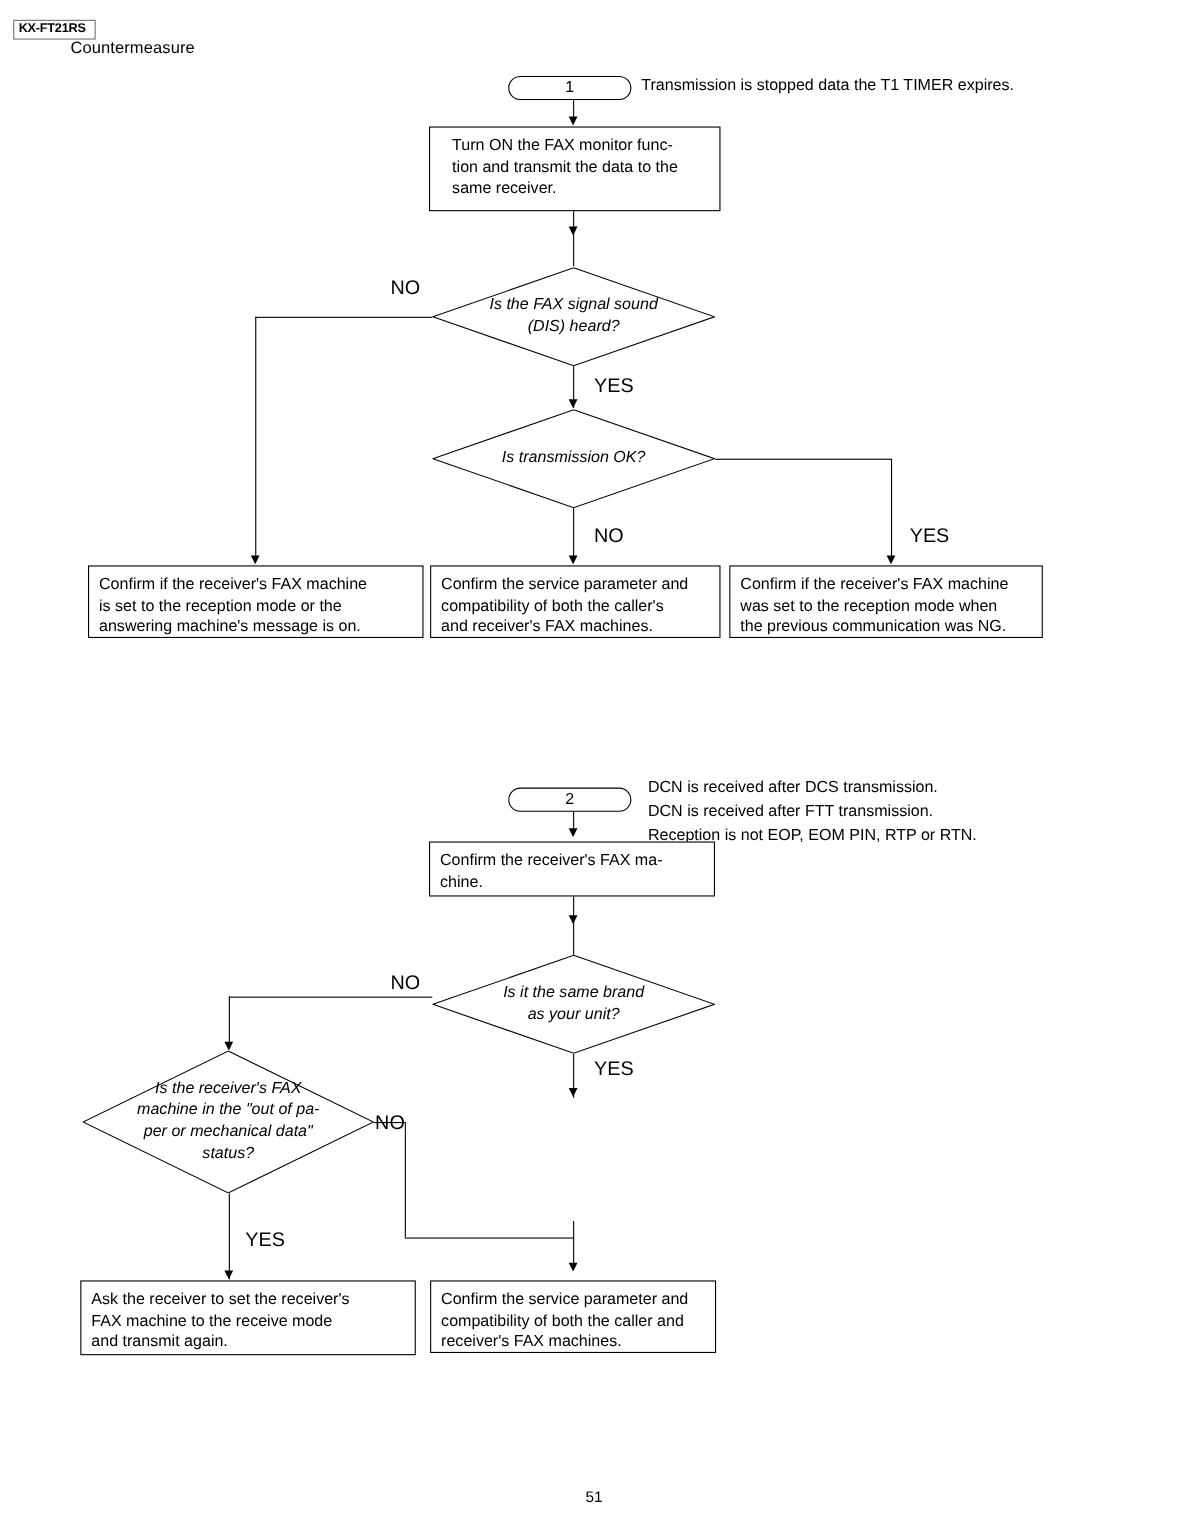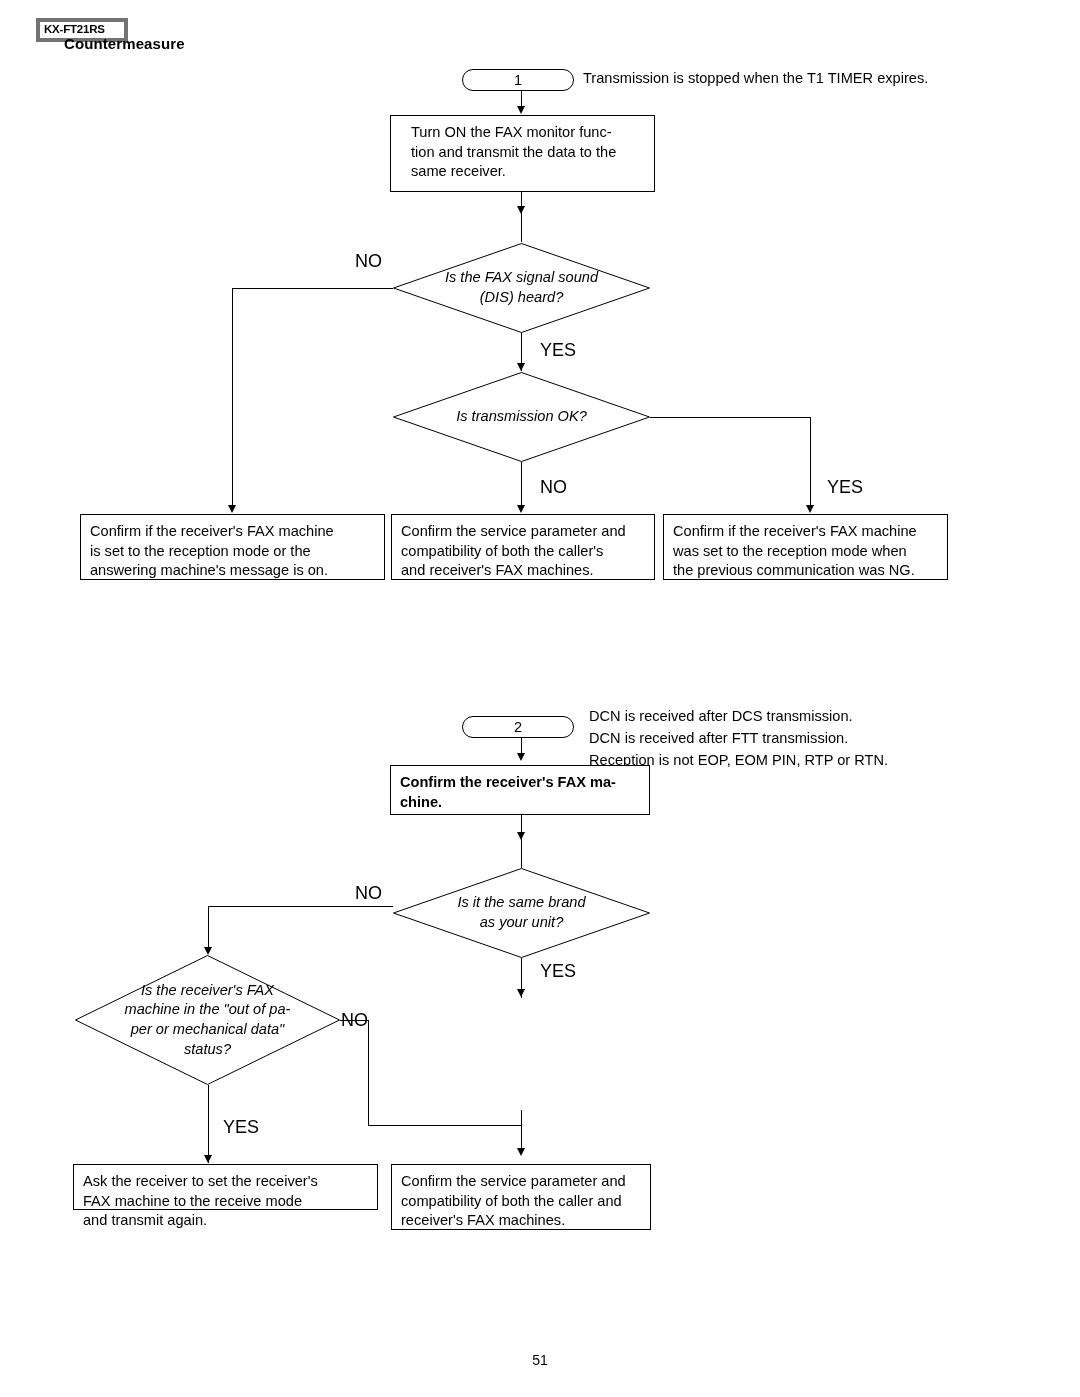--- a/index.html
+++ b/index.html
@@ -14,35 +14,35 @@
   #page {
     position: relative;
     width: 1080px;
     height: 1397px;
     background: #ffffff;
     overflow: hidden;
   }
   
   .model-tag {
     position: absolute;
-    left: 36px;
+    left: 12px;
     top: 18px;
-    border: 4px solid #737373;
-    padding: 1px 19px 2px 4px;
+    border: 1px solid #737373;
+    padding: 1px 8px 2px 4px;
     font-size: 11.5px;
     font-weight: bold;
     letter-spacing: -0.2px;
     line-height: 1.1;
   }
   .section-title {
     position: absolute;
     left: 64px;
     top: 35px;
     font-size: 15px;
-    font-weight: bold;
+    font-weight: normal;
     letter-spacing: 0.1px;
   }
   .page-number {
     position: absolute;
     left: 0;
     top: 1352px;
     width: 1080px;
     text-align: center;
     font-size: 14px;
   }
@@ -118,21 +118,21 @@
 </style>
 </head>
 <body>
 
 <div id="page">
 
   <div class="model-tag">KX-FT21RS</div>
   <div class="section-title">Countermeasure</div>
 
   <div class="terminator" style="left:462px; top:69px; width:112px; height:22px;">1</div>
-  <div class="note" style="left:583px; top:67px;">Transmission is stopped when the T1 TIMER expires.</div>
+  <div class="note" style="left:583px; top:67px;">Transmission is stopped data the T1 TIMER expires.</div>
 
   <div class="ln v" style="left:521px; top:91px; height:17px;"></div>
   <div class="arrow-down" style="left:516.5px; top:106px;"></div>
 
   <div class="pbox" style="left:390px; top:115px; width:265px; height:77px;padding-left:20px;">Turn ON the FAX monitor func-
 tion and transmit the data to the
 same receiver.</div>
 
   <div class="ln v" style="left:521px; top:192px; height:50px;"></div>
   <div class="arrow-down" style="left:516.5px; top:206px;"></div>
@@ -181,21 +181,21 @@
 the previous communication was NG.</div>
 
   <div class="terminator" style="left:462px; top:716px; width:112px; height:22px;">2</div>
   <div class="note" style="left:589px; top:705px;">DCN is received after DCS transmission.
 DCN is received after FTT transmission.
 Reception is not EOP, EOM PIN, RTP or RTN.</div>
 
   <div class="ln v" style="left:521px; top:738px; height:17px;"></div>
   <div class="arrow-down" style="left:516.5px; top:753px;"></div>
 
-  <div class="pbox" style="left:390px; top:765px; width:260px; height:50px;font-weight:bold;">Confirm the receiver's FAX ma-
+  <div class="pbox" style="left:390px; top:765px; width:260px; height:50px;">Confirm the receiver's FAX ma-
 chine.</div>
 
   <div class="ln v" style="left:521px; top:815px; height:53px;"></div>
   <div class="arrow-down" style="left:516.5px; top:832px;"></div>
 
   <div class="diamond" style="left:393px; top:868px; width:257px; height:90px;">
     <svg width="257" height="90" viewBox="0 0 257 90">
       <polygon points="128.5,0.5 256.5,45 128.5,89.5 0.5,45" fill="#ffffff" stroke="#000000" stroke-width="1"></polygon>
     </svg>
     <div class="dtext">Is it the same brand
@@ -228,21 +228,21 @@
   <div class="ln v" style="left:368px; top:1020px; height:105px;"></div>
   <div class="ln h" style="left:368px; top:1125px; width:153px;"></div>
   <div class="ln v" style="left:521px; top:1125px; height:28px;"></div>
   <div class="arrow-down" style="left:516.5px; top:1148px;"></div>
 
   <div class="ln v" style="left:521px; top:1110px; height:16px;"></div>
 
   <div class="ln v" style="left:208px; top:1085px; height:78px;"></div>
   <div class="arrow-down" style="left:203.5px; top:1155px;"></div>
 
-  <div class="pbox" style="left:73px; top:1164px; width:305px; height:46px;">Ask the receiver to set the receiver's
+  <div class="pbox" style="left:73px; top:1164px; width:305px; height:68px;">Ask the receiver to set the receiver's
 FAX machine to the receive mode
 and transmit again.</div>
   <div class="pbox" style="left:391px; top:1164px; width:260px; height:66px;">Confirm the service parameter and
 compatibility of both the caller and
 receiver's FAX machines.</div>
 
   <div class="page-number">51</div>
 
 </div>
 

